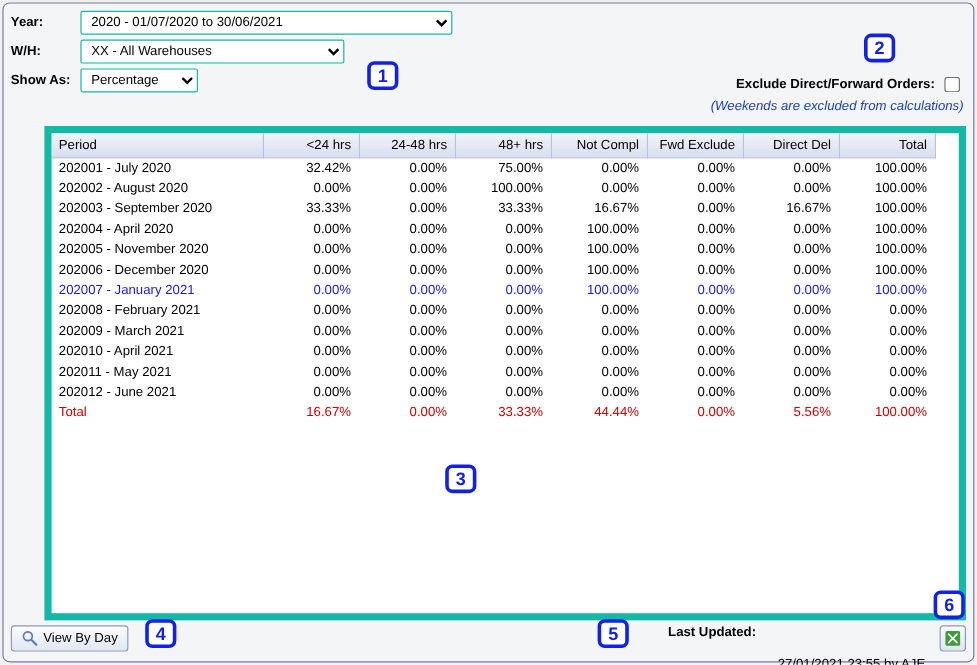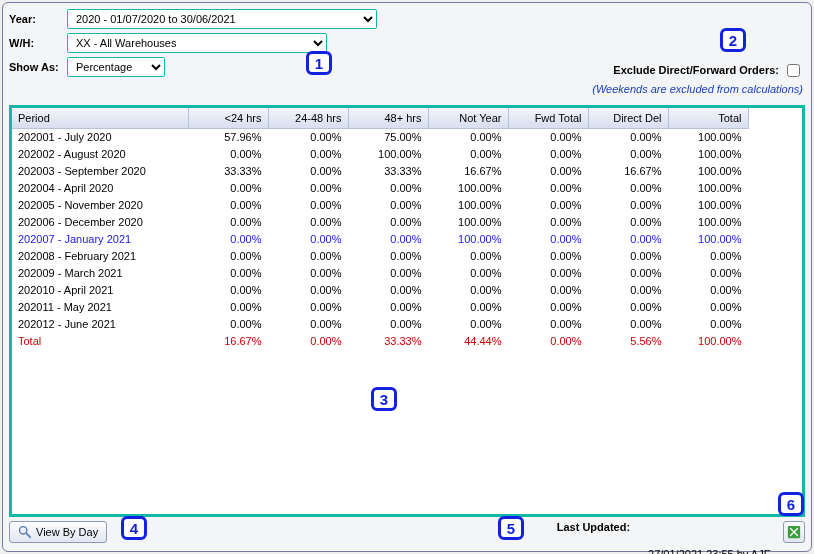--- a/index.html
+++ b/index.html
@@ -41,21 +41,21 @@
   select.combo {
     font-size: 11px;
     font-family: Tahoma, Arial, sans-serif;
     height: 20px;
     background: #fff;
     border: 1px solid #14b8a6;
     border-radius: 2px;
     padding: 0 4px;
   }
   .combo-year { width: 310px; }
-  .combo-wh   { width: 260px; }
+  .combo-wh   { width: 220px; }
   .combo-show { width: 98px; }
   .exclude-outer-row {
     display:flex;
     align-items:center;
     justify-content:flex-start;
     gap:4px;
     height:18px;
     position:absolute;
     right:8px;
     top:58px;
@@ -65,23 +65,24 @@
     position:absolute;
     right:8px;
     top:80px;
     color:#1a3fbb;
     font-style:italic;
   }
   .table-wrap {
     position: relative;
     flex: 1;
     background: #fff;
-    border: 3px solid #14b8a6;
+    border: 6px solid #14b8a6;
     overflow: hidden;
     margin-top: 0;
+    margin-left: 28px;
   }
   table.data {
     border-collapse: collapse;
     width: 735px;
     table-layout: fixed;
   }
   table.data th {
     background: linear-gradient(#f2f4fa, #d7def0);
     border-right: 1px solid #b9c1d9;
     border-bottom: 1px solid #b9c1d9;
@@ -197,30 +198,30 @@
           <col style="width: 80px;">
           <col style="width: 80px;">
           <col style="width: 80px;">
         </colgroup>
       <thead>
           <tr id="thead-row">
             <th class="period-h">Period</th>
             <th>&lt;24 hrs</th>
             <th>24-48 hrs</th>
             <th>48+ hrs</th>
-            <th>Not Year</th>
-            <th>Fwd Total</th>
+            <th>Not Compl</th>
+            <th>Fwd Exclude</th>
             <th>Direct Del</th>
             <th>Total</th>
           </tr>
         </thead>
       <tbody id="tbody">
           <tr>
             <td class="period-c">202001 - July 2020</td>
-            <td>57.96%</td>
+            <td>32.42%</td>
             <td>0.00%</td>
             <td>75.00%</td>
             <td>0.00%</td>
             <td>0.00%</td>
             <td>0.00%</td>
             <td>100.00%</td>
           </tr>
           <tr>
             <td class="period-c">202002 - August 2020</td>
             <td>0.00%</td>

